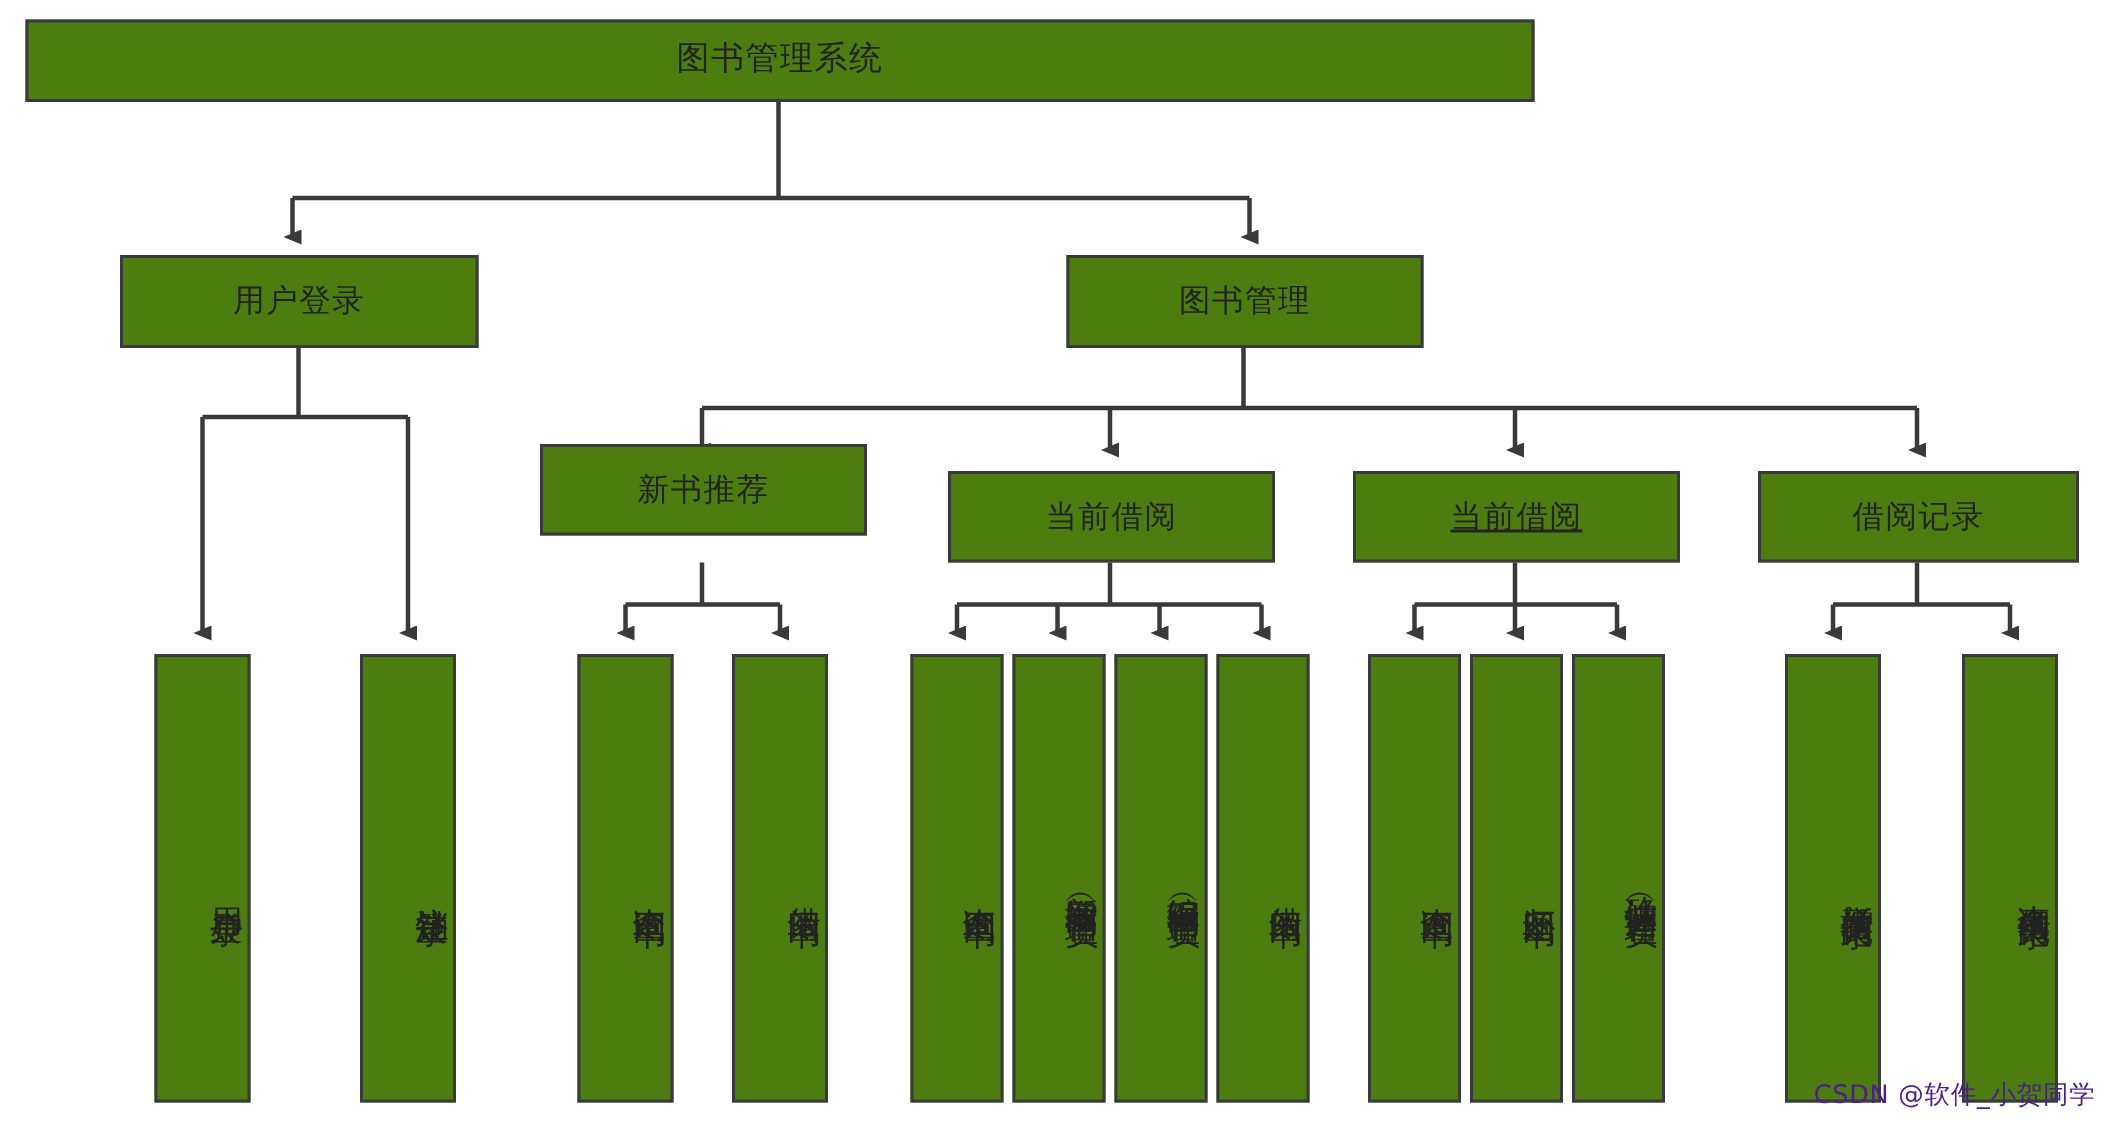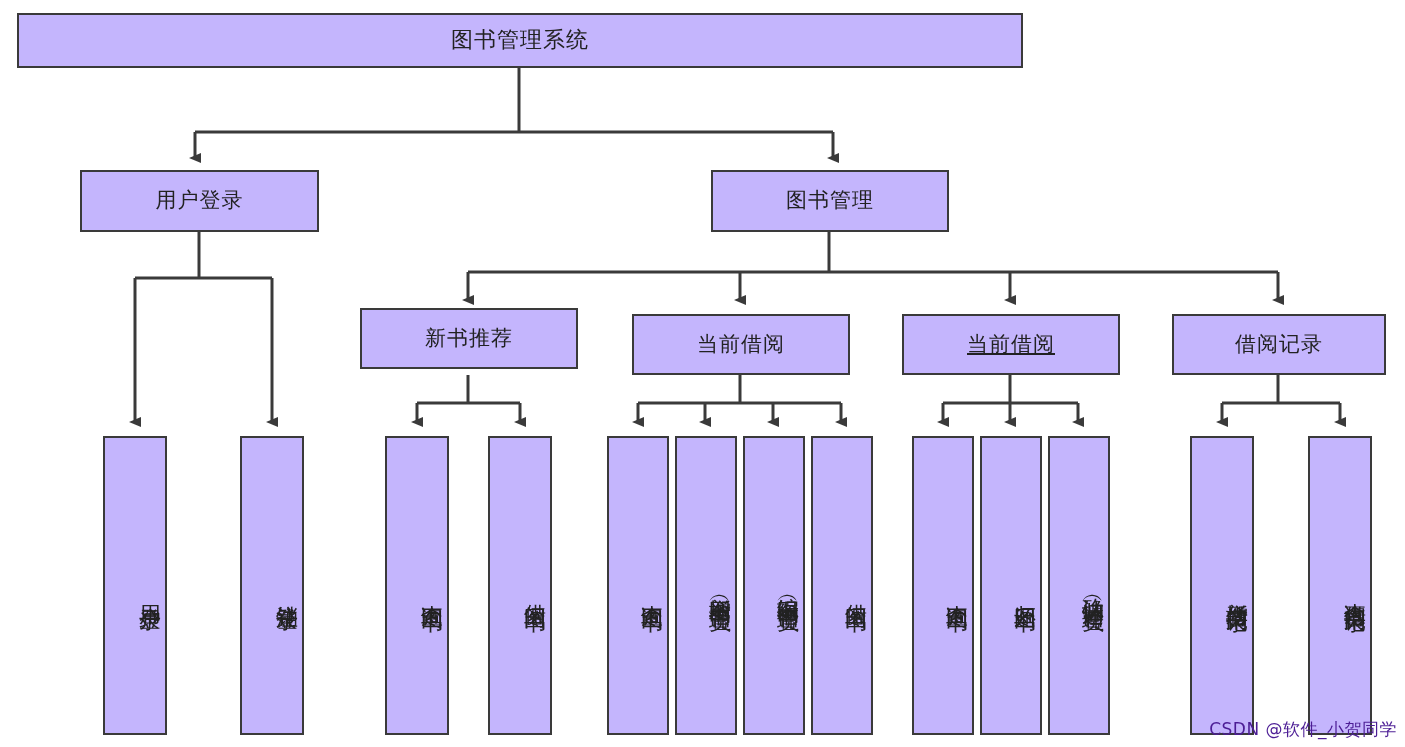--- a/index.html
+++ b/index.html
@@ -21,21 +21,21 @@
     position: absolute;
     left: 0;
     top: 0;
     width: 1405px;
     height: 747px;
     pointer-events: none;
   }
   .node {
     position: absolute;
     box-sizing: border-box;
-    background: #c4b5fd;
+    background: #4d7c0f;
     border: 2px solid #3a3a3a;
     display: flex;
     align-items: center;
     justify-content: center;
     color: #222222;
   }
   .node-h {
     font-size: 21px;
     letter-spacing: 1px;
     line-height: 1.2;
@@ -131,21 +131,21 @@
     <span>图书管理系统</span>
   </div>
 
   <div class="node node-h" style="left:80px; top:170px; width:239px; height:62px;">
     <span>用户登录</span>
   </div>
   <div class="node node-h" style="left:711px; top:170px; width:238px; height:62px;">
     <span>图书管理</span>
   </div>
 
-  <div class="node node-h" style="left:360px; top:308px; width:218px; height:61px;text-align:center;">
+  <div class="node node-h" style="left:360px; top:296px; width:218px; height:61px;text-align:center;">
     <span>新书推荐</span>
   </div>
   <div class="node node-h" style="left:632px; top:314px; width:218px; height:61px;">
     <span>当前借阅</span>
   </div>
   <div class="node node-h" style="left:902px; top:314px; width:218px; height:61px;text-decoration:underline;">
     <span>当前借阅</span>
   </div>
   <div class="node node-h" style="left:1172px; top:314px; width:214px; height:61px;">
     <span>借阅记录</span>

